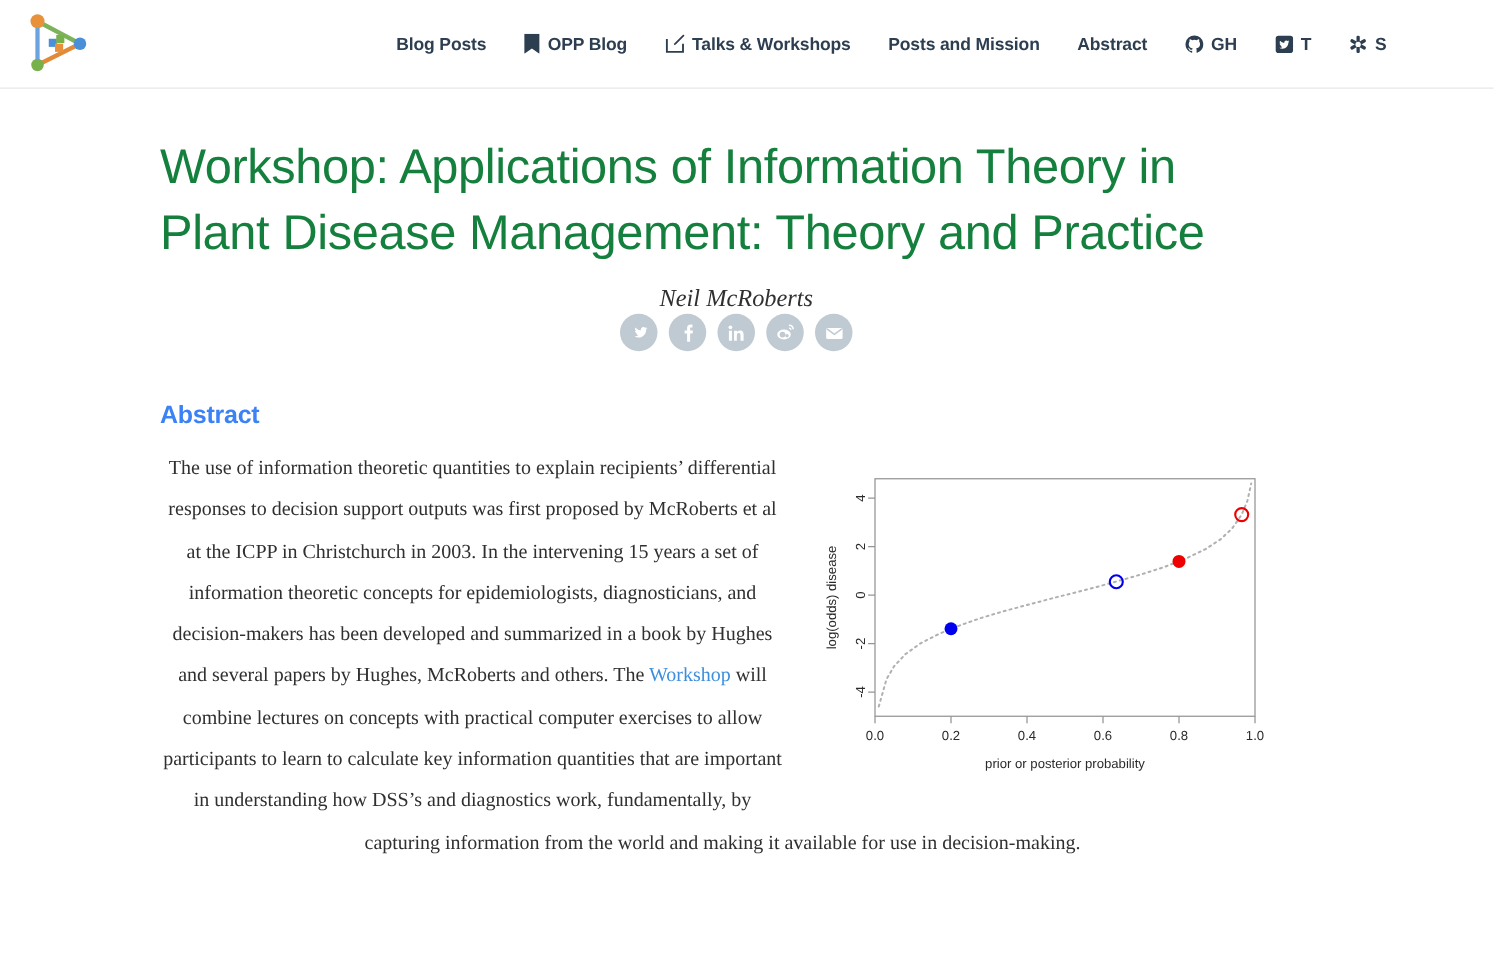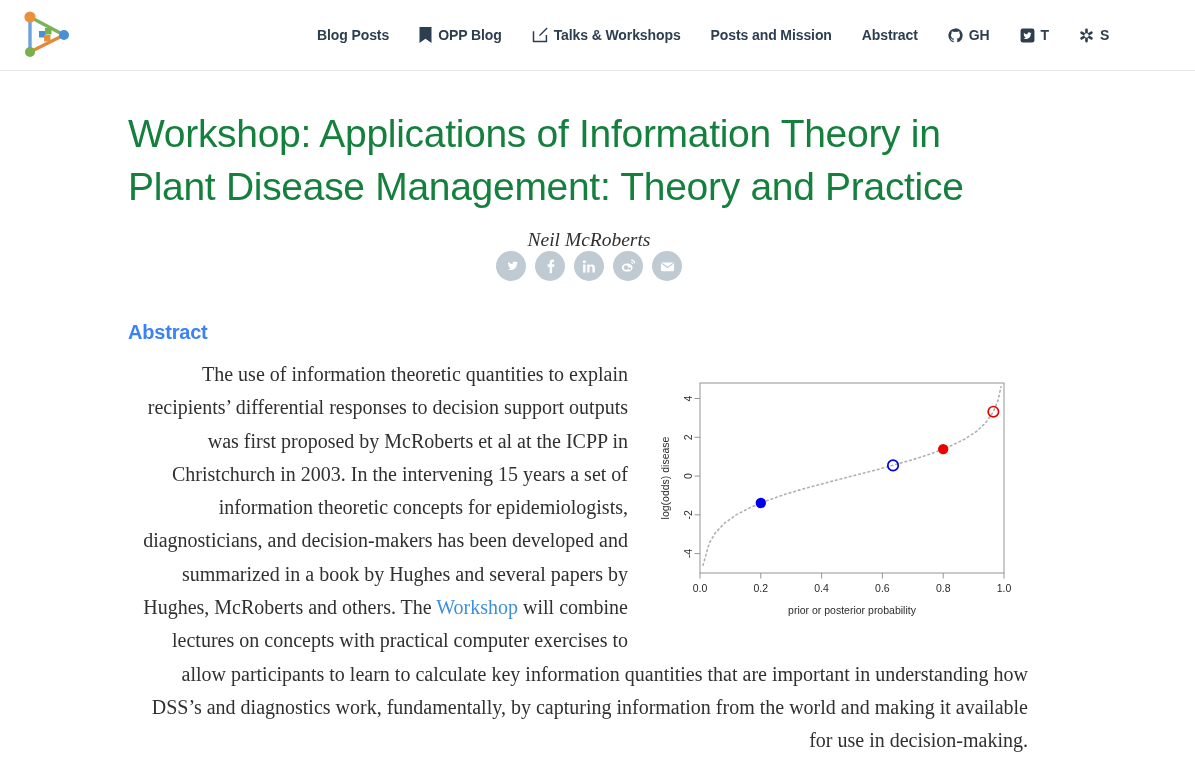--- a/index.html
+++ b/index.html
@@ -92,25 +92,25 @@
   
   .abstract-heading {
     font-size: 20px;
     font-weight: bold;
     color: #3b82f6;
     margin: 40px 0 14px 0;
     letter-spacing: -0.2px;
   }
   .abstract-body {
     font-family: "Liberation Serif", serif;
-    font-size: 20px;
+    font-size: 16px;
     line-height: 33.3px;
     color: #303030;
     width: 900px;
-    text-align: right;
+    text-align: center;
   }
   .abstract-body a { color: #3d8fdd; text-decoration: none; cursor: pointer; }
 
   .figure {
     float: right;
     width: 370px;
     height: 250px;
     margin: 14px 0 14px 30px;
     shape-outside: inset(0);
   }

